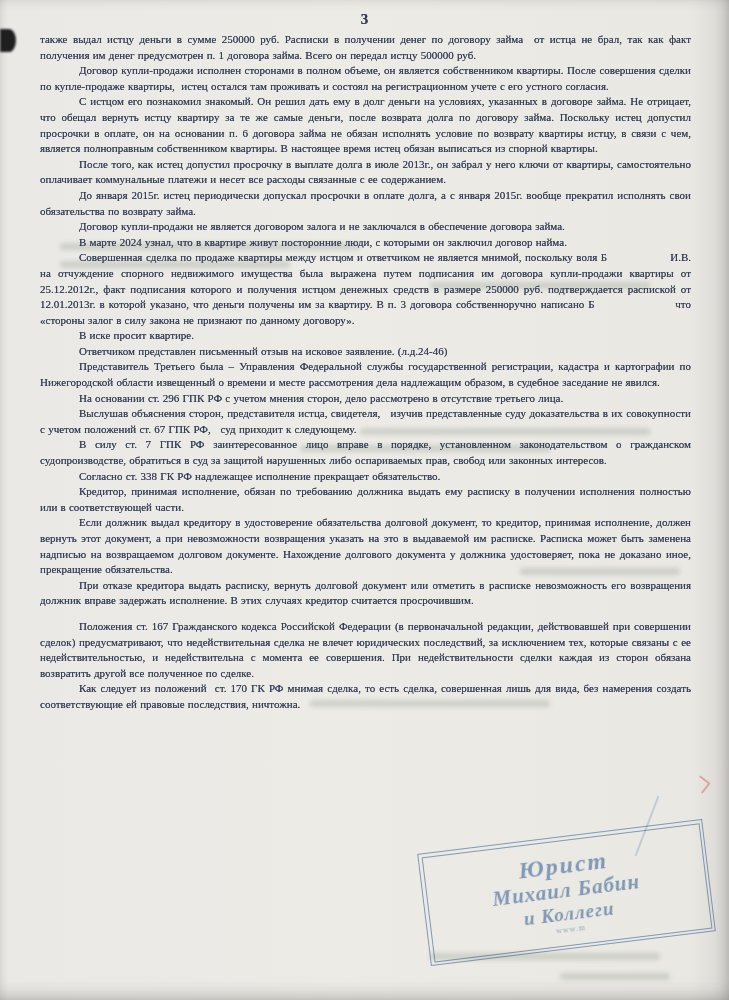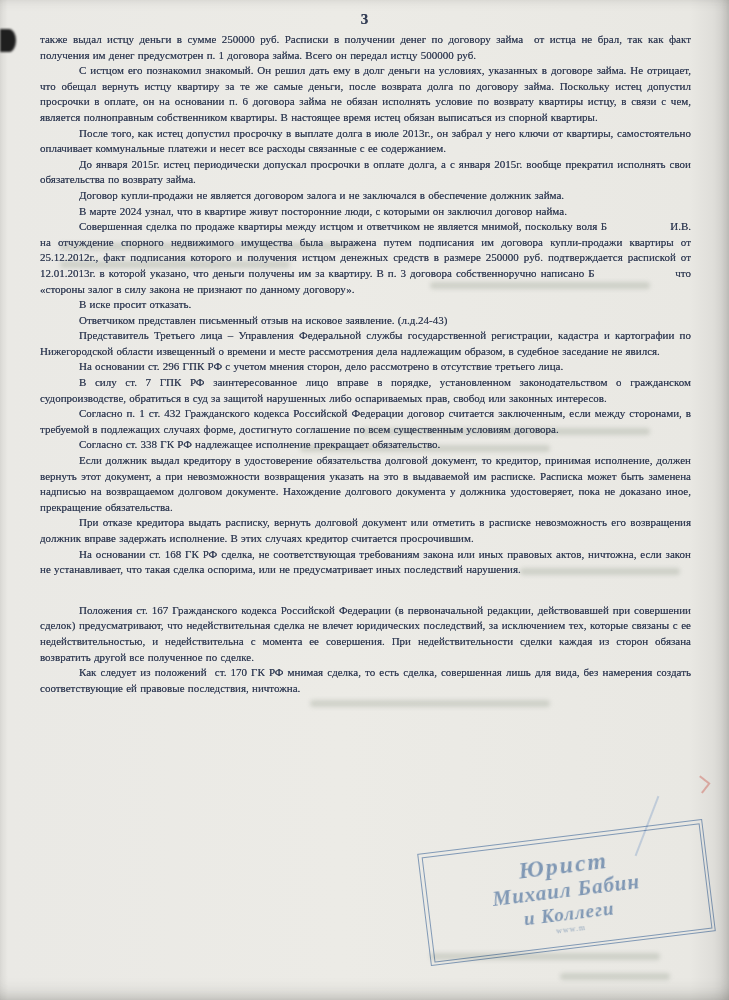--- a/index.html
+++ b/index.html
@@ -32,21 +32,21 @@
     margin: 5px 38px 0 40px;
     font-size: 11px;
     line-height: 15.6px;
     text-align: justify;
     text-shadow: 0 0 0.55px rgba(52,62,86,0.85);
     word-spacing: 0.5px;
     z-index: 2;
   }
   .body-text p { margin: 0; text-indent: 39px; white-space: pre-wrap; }
   .body-text p.no-indent { text-indent: 0; }
-  .body-text p.gap-above { margin-top: 25px; }
+  .body-text p.gap-above { margin-top: 10px; }
 
   
   .corner-mark {
     position: absolute; left: 0; top: 29px; width: 16px; height: 23px;
     background: #1f1f1f; border-radius: 0 45% 45% 0 / 0 50% 50% 0;
     filter: blur(0.8px); z-index: 4;
   }
   .bleed {
     position: absolute; height: 7px;
     background: rgba(142,152,136,0.30);
@@ -113,36 +113,37 @@
   <div class="bleed" style="left:520px; top:568px; width:160px;"></div>
   <div class="bleed" style="left:310px; top:700px; width:240px;"></div>
   <div class="bleed" style="left:430px; top:953px; width:230px;"></div>
   <div class="bleed" style="left:560px; top:973px; width:110px;"></div>
 
   <div class="red-mark"></div>
   <div class="blue-diag"></div>
 
   <div class="body-text">
     <p class="no-indent">также выдал истцу деньги в сумме 250000 руб. Расписки в получении денег по договору займа&nbsp; от истца не брал, так как факт получения им денег предусмотрен п. 1 договора займа. Всего он передал истцу 500000 руб.</p>
+    <p>Договор купли-продажи исполнен сторонами в полном объеме, он является собственником квартиры. После совершения сделки по купле-продаже квартиры,&nbsp; истец остался там проживать и состоял на регистрационном учете с его устного согласия.</p>
     <p>С истцом его познакомил знакомый. Он решил дать ему в долг деньги на условиях, указанных в договоре займа. Не отрицает, что обещал вернуть истцу квартиру за те же самые деньги, после возврата долга по договору займа. Поскольку истец допустил просрочки в оплате, он на основании п. 6 договора займа не обязан исполнять условие по возврату квартиры истцу, в связи с чем, является полноправным собственником квартиры. В настоящее время истец обязан выписаться из спорной квартиры.</p>
     <p>После того, как истец допустил просрочку в выплате долга в июле 2013г., он забрал у него ключи от квартиры, самостоятельно оплачивает коммунальные платежи и несет все расходы связанные с ее содержанием.</p>
     <p>До января 2015г. истец периодически допускал просрочки в оплате долга, а с января 2015г. вообще прекратил исполнять свои обязательства по возврату займа.</p>
-    <p>Договор купли-продажи не является договором залога и не заключался в обеспечение должник займа.</p>
+    <p>Договор купли-продажи не является договором залога и не заключался в обеспечение договора займа.</p>
     <p>В марте 2024 узнал, что в квартире живут посторонние люди, с которыми он заключил договор найма.</p>
     <p>Совершенная сделка по продаже квартиры между истцом и ответчиком не является мнимой, поскольку воля Б&nbsp;&nbsp;&nbsp;&nbsp;&nbsp;&nbsp;&nbsp;&nbsp;&nbsp;&nbsp;&nbsp;&nbsp;&nbsp;&nbsp;&nbsp;&nbsp;&nbsp;&nbsp;И.В. на отчуждение спорного недвижимого имущества была выражена путем подписания им договора купли-продажи квартиры от 25.12.2012г., факт подписания которого и получения истцом денежных средств в размере 250000 руб. подтверждается распиской от 12.01.2013г. в которой указано, что деньги получены им за квартиру. В п. 3 договора собственноручно написано Б&nbsp;&nbsp;&nbsp;&nbsp;&nbsp;&nbsp;&nbsp;&nbsp;&nbsp;&nbsp;&nbsp;&nbsp;&nbsp;&nbsp;&nbsp;&nbsp;&nbsp;&nbsp;&nbsp;&nbsp;что «стороны залог в силу закона не признают по данному договору».</p>
-    <p>В иске просит отказать.</p>
-    <p>Ответчиком представлен письменный отзыв на исковое заявление. (л.д.24-43)</p>
-    <p>Представитель Третьего лица – Управления Федеральной службы государственной регистрации, кадастра и картографии по Нижегородской области извещенный о времени и месте рассмотрения дела надлежащим образом, в судебное заседание не явился.</p>
+    <p>В иске просит квартире.</p>
+    <p>Ответчиком представлен письменный отзыв на исковое заявление. (л.д.24-46)</p>
+    <p>Представитель Третьего была – Управления Федеральной службы государственной регистрации, кадастра и картографии по Нижегородской области извещенный о времени и месте рассмотрения дела надлежащим образом, в судебное заседание не явился.</p>
     <p>На основании ст. 296 ГПК РФ с учетом мнения сторон, дело рассмотрено в отсутствие третьего лица.</p>
+    <p>Выслушав объяснения сторон, представителя истца, свидетеля,&nbsp;&nbsp; изучив представленные суду доказательства в их совокупности с учетом положений ст. 67 ГПК РФ,&nbsp;&nbsp; суд приходит к следующему.</p>
     <p>В силу ст. 7 ГПК РФ заинтересованное лицо вправе в порядке, установленном законодательством о гражданском судопроизводстве, обратиться в суд за защитой нарушенных либо оспариваемых прав, свобод или законных интересов.</p>
-    <p>Согласно п. 1 ст. 432 Гражданского кодекса Российской Федерации договор считается заключенным, если между сторонами, в требуемой в подлежащих случаях форме, достигнуто соглашение по всем существенным условиям договора.</p>
     <p>Согласно ст. 338 ГК РФ надлежащее исполнение прекращает обязательство.</p>
+    <p>Кредитор, принимая исполнение, обязан по требованию должника выдать ему расписку в получении исполнения полностью или в соответствующей части.</p>
     <p>Если должник выдал кредитору в удостоверение обязательства долговой документ, то кредитор, принимая исполнение, должен вернуть этот документ, а при невозможности возвращения указать на это в выдаваемой им расписке. Расписка может быть заменена надписью на возвращаемом долговом документе. Нахождение долгового документа у должника удостоверяет, пока не доказано иное, прекращение обязательства.</p>
     <p>При отказе кредитора выдать расписку, вернуть долговой документ или отметить в расписке невозможность его возвращения должник вправе задержать исполнение. В этих случаях кредитор считается просрочившим.</p>
-    <p>На основании ст. 168 ГК РФ сделка, не соответствующая требованиям закона или иных правовых актов, ничтожна, если закон не устанавливает, что такая сделка оспорима, или не предусматривает иных последствий нарушения.</p>
     <p class="gap-above">Положения ст. 167 Гражданского кодекса Российской Федерации (в первоначальной редакции, действовавшей при совершении сделок) предусматривают, что недействительная сделка не влечет юридических последствий, за исключением тех, которые связаны с ее недействительностью, и недействительна с момента ее совершения. При недействительности сделки каждая из сторон обязана возвратить другой все полученное по сделке.</p>
     <p>Как следует из положений&nbsp; ст. 170 ГК РФ мнимая сделка, то есть сделка, совершенная лишь для вида, без намерения создать соответствующие ей правовые последствия, ничтожна.</p>
   </div>
 
   <div class="stamp">
     <div class="stamp-frame"></div>
     <div class="stamp-text">
       <div class="stamp-l1">Юрист</div>
       <div class="stamp-l2">Михаил Бабин</div>
       <div class="stamp-l3">и Коллеги</div>

